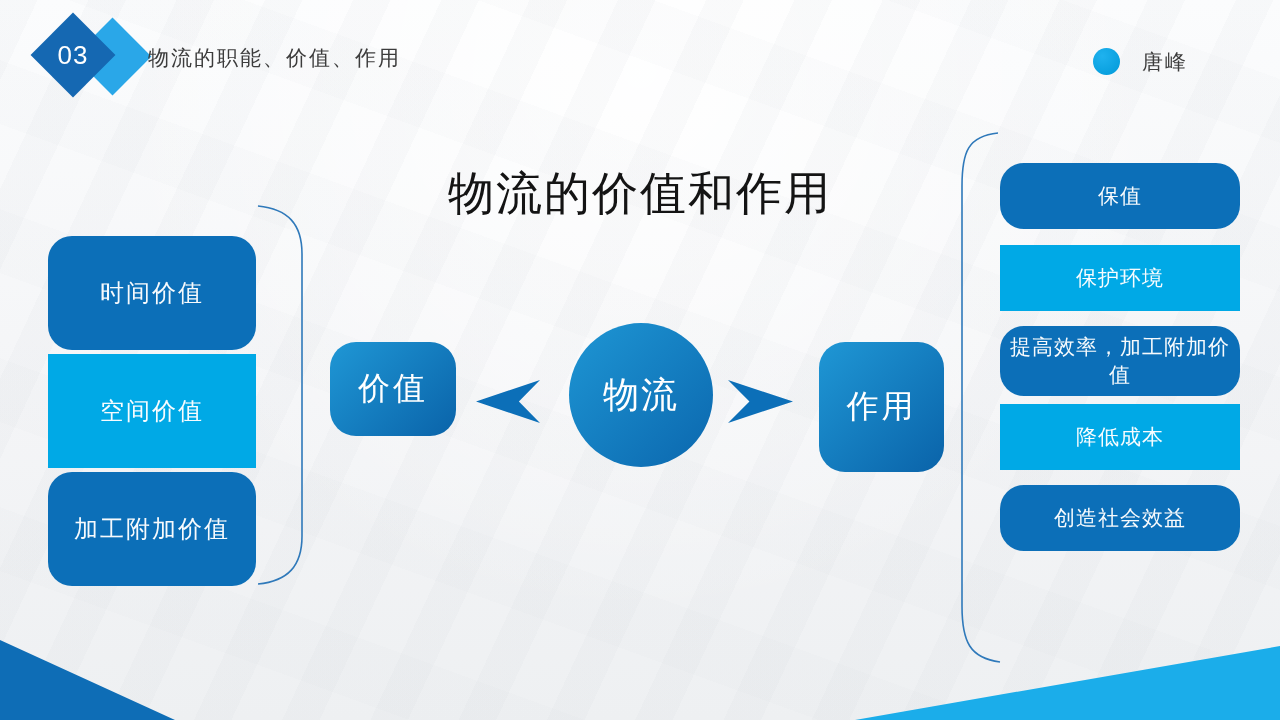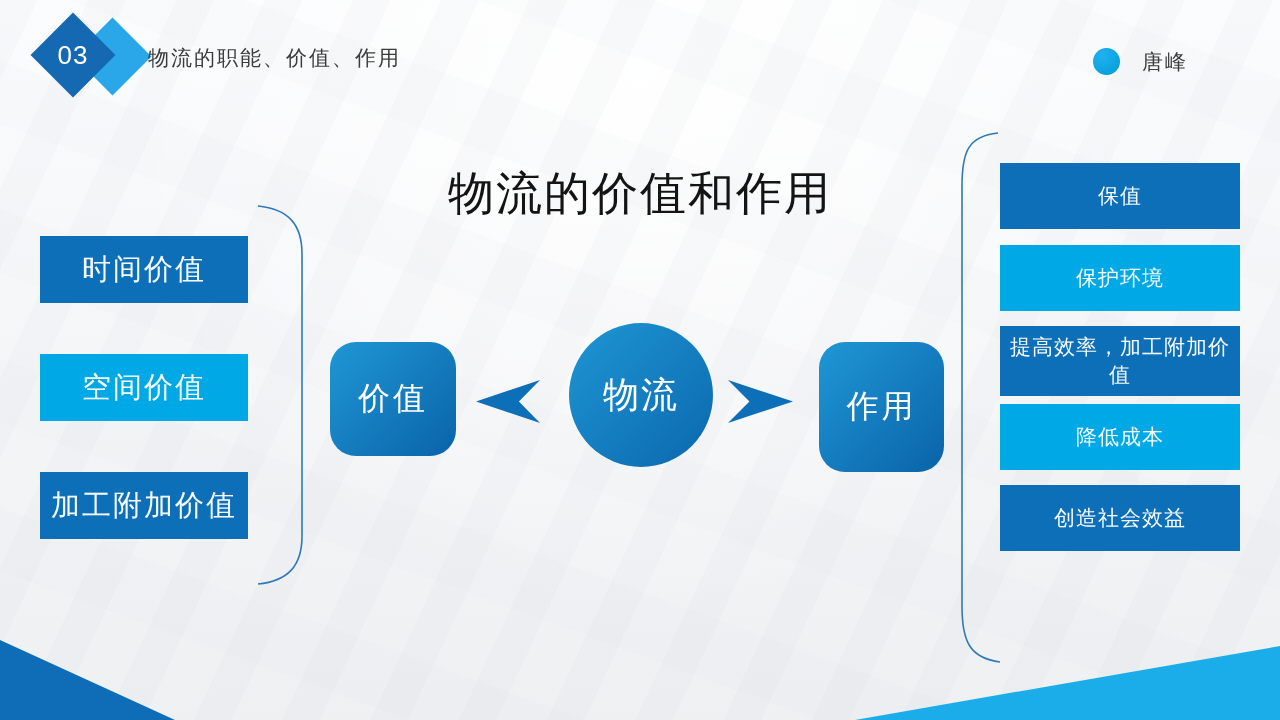--- a/index.html
+++ b/index.html
@@ -31,38 +31,38 @@
 
   
   .main-title{
     position:absolute;left:0;top:163px;width:1280px;
     text-align:center;font-family:Liberation Sans, sans-serif;
     font-size:46px;color:#141414;letter-spacing:2px;
   }
 
   
   .left-box{
-    position:absolute;left:40px;width:208px;height:67px;
+    position:absolute;left:48px;width:208px;height:114px;
     display:flex;align-items:center;justify-content:center;
-    color:rgba(255,255,255,0.97);font-size:29px;letter-spacing:2px;
+    color:rgba(255,255,255,0.97);font-size:24px;letter-spacing:2px;
   }
-  .tone-dark{background:#0c6fb8;}
+  .tone-dark{background:#0c6fb8;border-radius:24px;}
   .tone-light{background:#00a9e6;}
 
   
   .bracket-svg{position:absolute;inset:0;pointer-events:none;}
 
   
   .node{
     position:absolute;border-radius:26px;
     background:linear-gradient(135deg,#1f97d5 0%,#0a63a9 100%);
     display:flex;align-items:center;justify-content:center;
     color:#fff;font-family:"DejaVu Serif","Liberation Serif",serif;font-size:32px;letter-spacing:3px;
   }
-  .node-left{left:330px;top:342px;width:126px;height:114px;}
+  .node-left{left:330px;top:342px;width:126px;height:94px;}
   .node-right{left:819px;top:342px;width:125px;height:130px;}
   .hub{
     position:absolute;left:569px;top:323px;width:144px;height:144px;border-radius:50%;
     background:linear-gradient(135deg,#1e96d4 0%,#0b67ae 100%);
     display:flex;align-items:center;justify-content:center;
     color:#fff;font-family:"DejaVu Serif","Liberation Serif",serif;font-size:36px;letter-spacing:2px;
   }
   .chev{position:absolute;background:#0c6fb8;}
   .chev-left{left:476px;top:380px;width:64px;height:43px;
     clip-path:polygon(0 50%,100% 0,67% 50%,100% 100%);}

